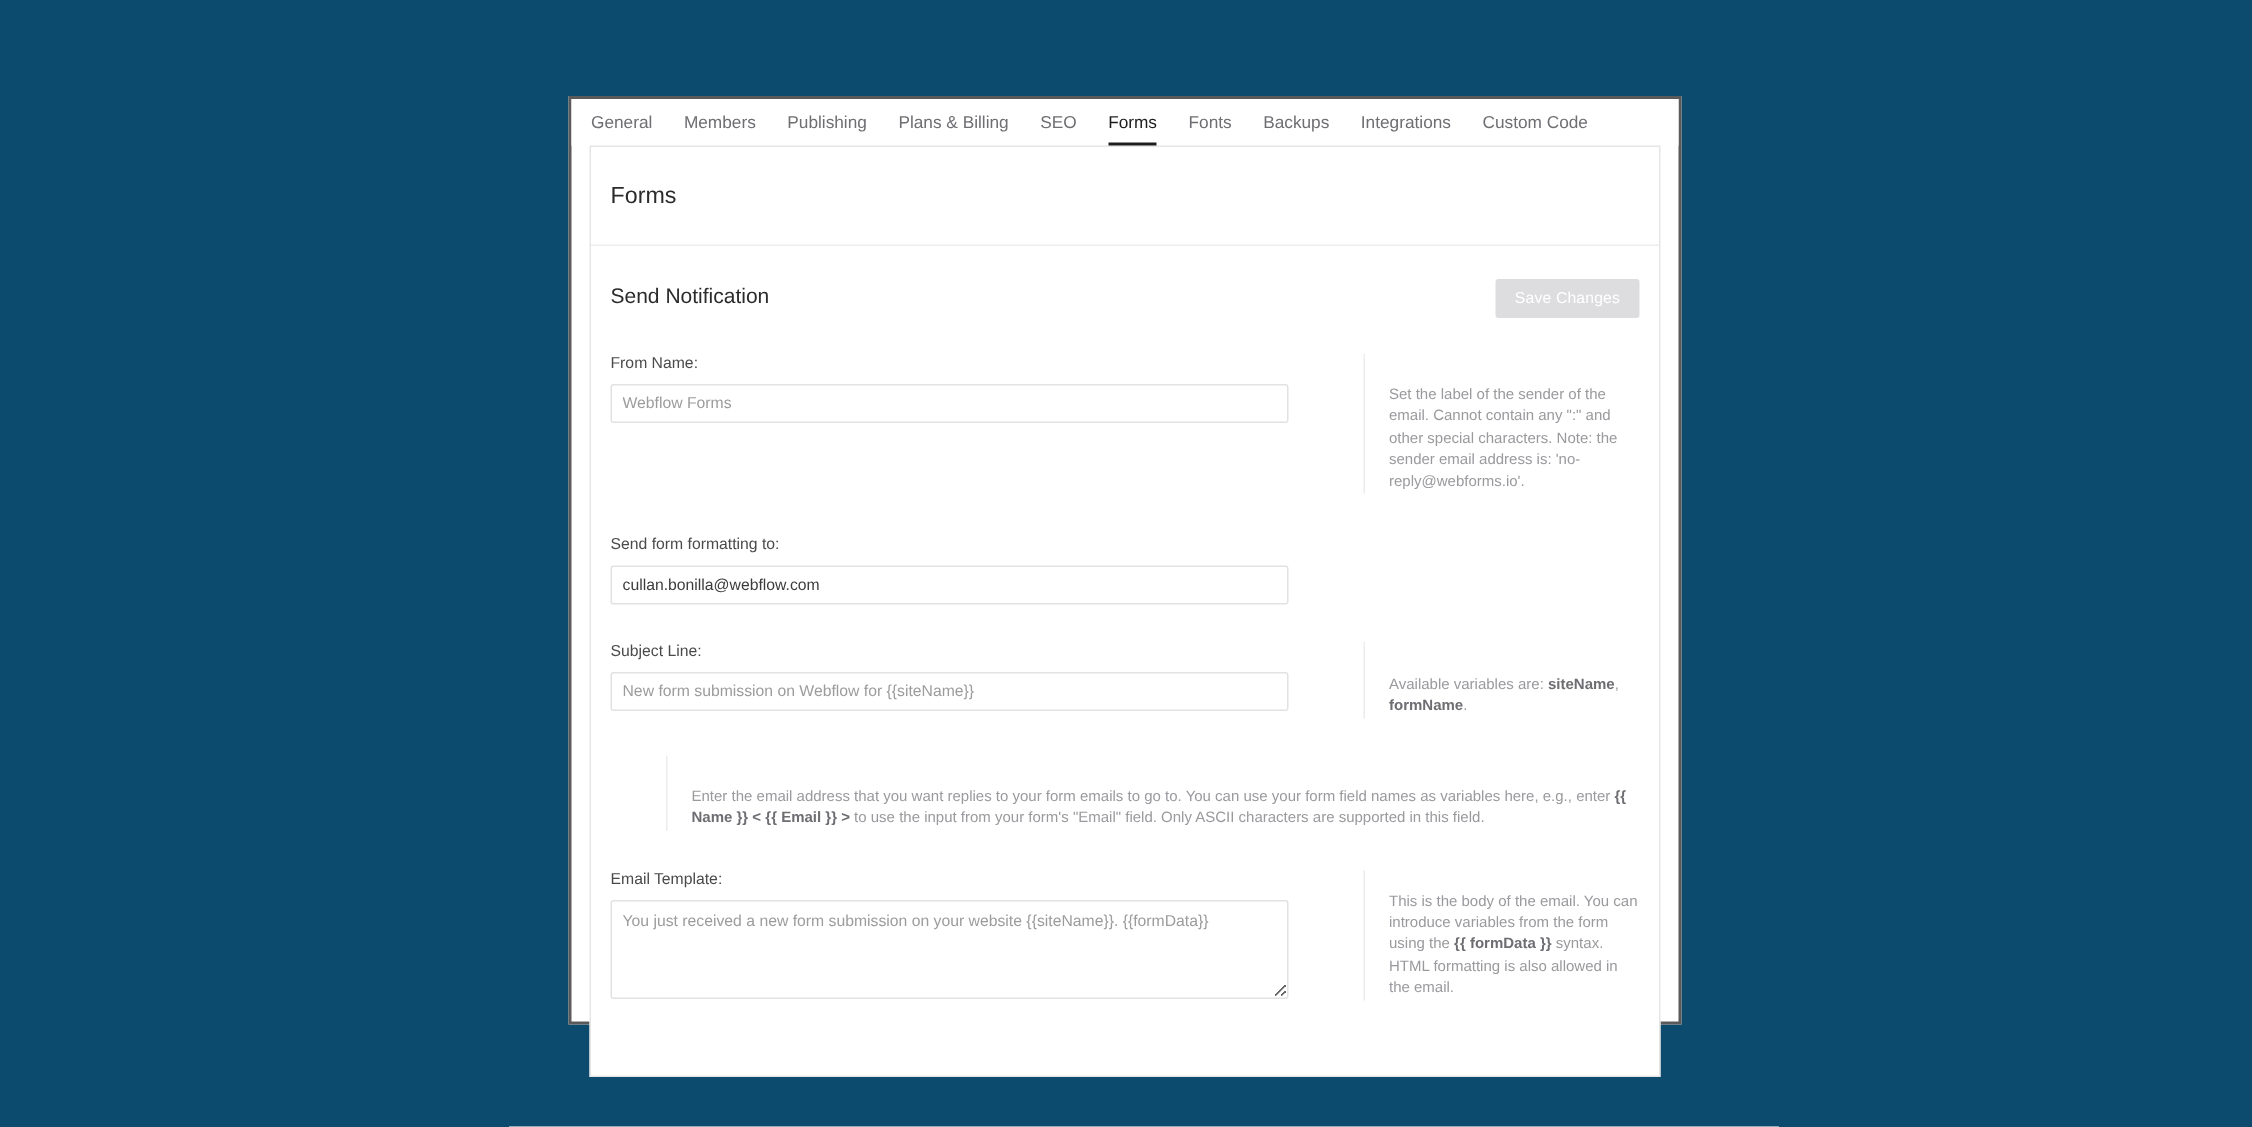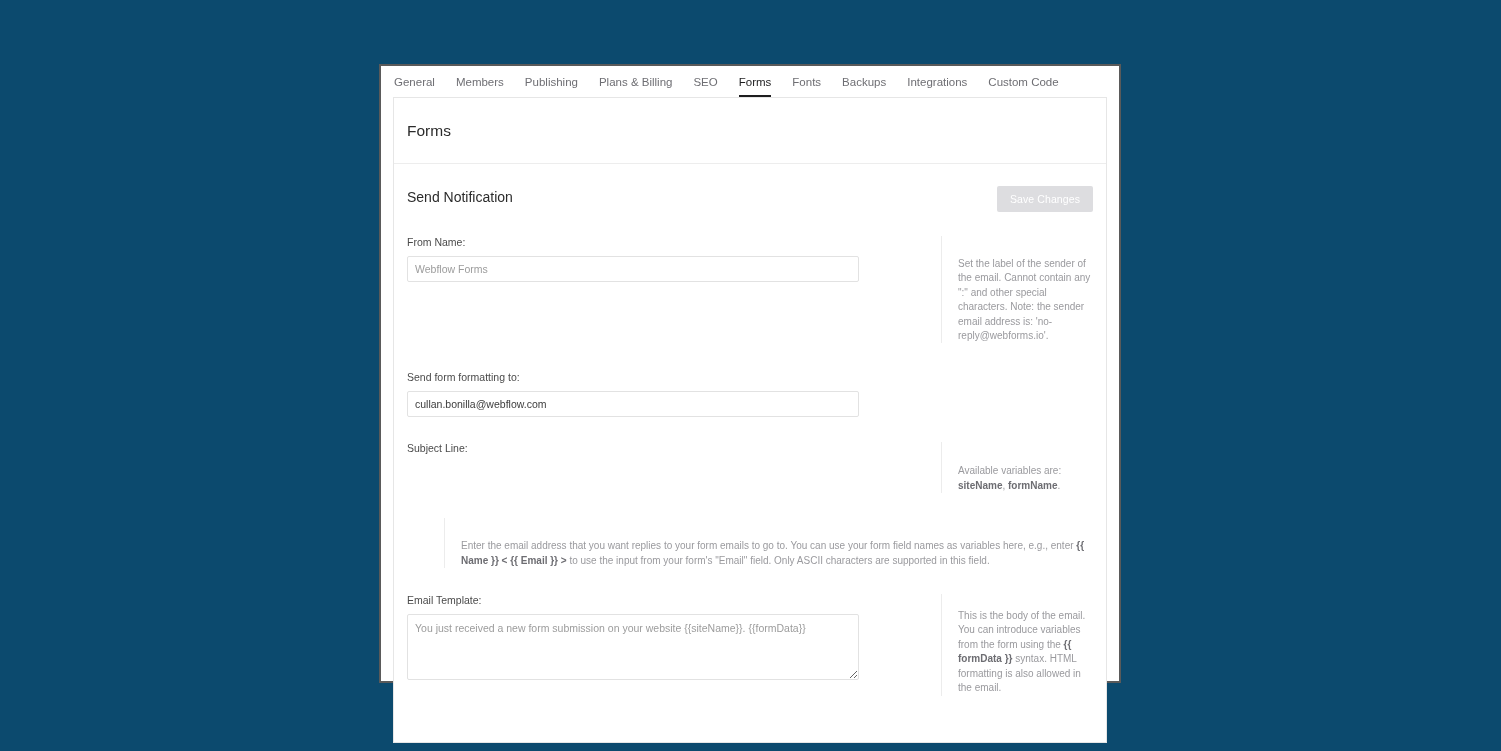--- a/index.html
+++ b/index.html
@@ -97,21 +97,20 @@
     border-radius: 2px;
     cursor: default;
     letter-spacing: 0.1px;
   }
 
   
   .row {
     display: flex;
     align-items: flex-start;
     margin-bottom: 14px;
-    gap: 32px;
   }
   .row-left  { width: 465px; flex: 0 0 465px; }
   .row-right { flex: 1 1 auto; padding-left: 37px; }
 
   .field-label {
     font-size: 10.5px;
     color: #4a4a4a;
     margin-bottom: 7px;
     display: block;
     line-height: 13px;
@@ -219,20 +218,21 @@
         <div class="row row-sendto">
           <div class="row-left">
             <label class="field-label">Send form formatting to:</label>
             <input class="input" type="text" placeholder="" value="cullan.bonilla@webflow.com" style="">
           </div>
         </div>
 
         <div class="row row-subject">
           <div class="row-left">
             <label class="field-label">Subject Line:</label>
+            <input class="input" type="text" placeholder="New form submission on Webflow for {{siteName}}" style="">
           </div>
           <div class="row-right">
             <div class="help help-offset-c">
               <p><span>Available variables are: </span><b>siteName</b><span>, </span><b>formName</b><span>.</span></p>
             </div>
           </div>
         </div>
 
         <div class="row row-replyto">
           <div class="row-right">

